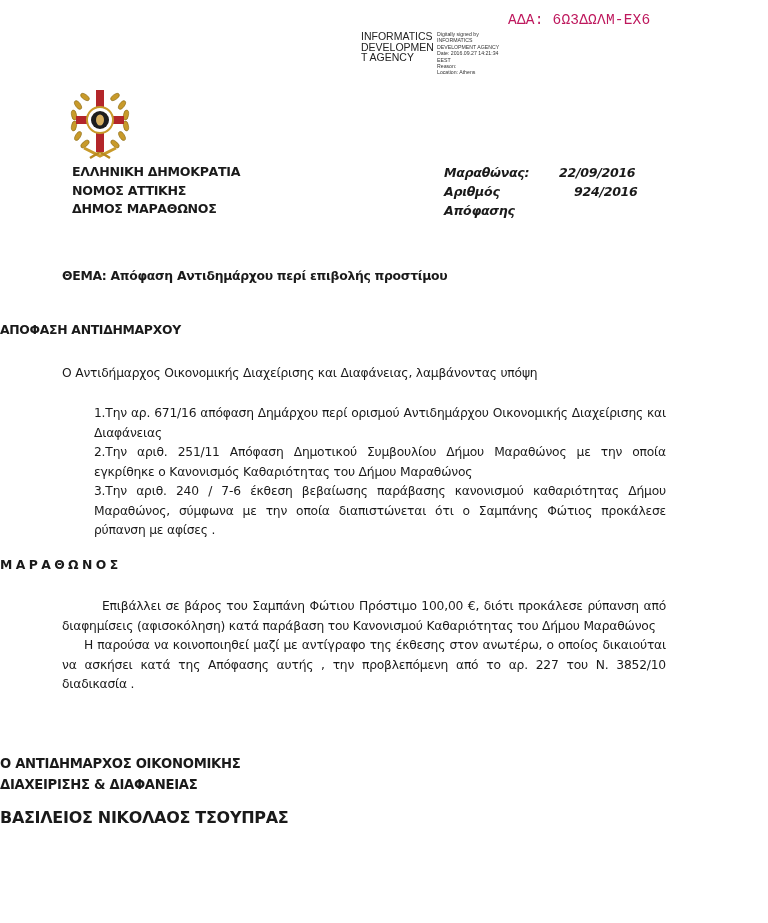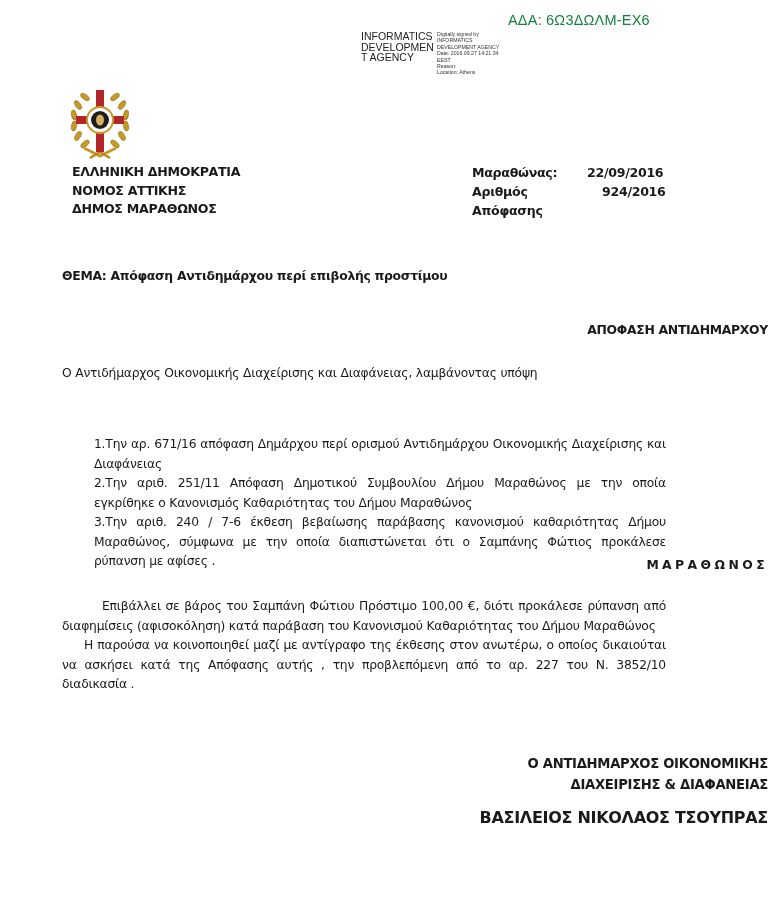--- a/index.html
+++ b/index.html
@@ -3,55 +3,55 @@
   <meta charset="utf-8">
   <style>
     html, body { margin: 0; padding: 0; background: #ffffff; }
     body {
       width: 768px; height: 923px; position: relative; overflow: hidden;
       font-family: "DejaVu Sans", "Liberation Sans", sans-serif;
       color: #1a1a1a;
     }
     .abs { position: absolute; }
     .ada {
-      left: 508px; top: 12px; font-family: Liberation Sans, sans-serif;
-      font-size: 14.5px; color: #15803d; letter-spacing: 0.2px;
+      left: 508px; top: 12px; font-family: Liberation Mono, monospace;
+      font-size: 14.5px; color: #be185d; letter-spacing: 0.2px;
     }
     .sig-org {
       left: 361px; top: 31px; font-family: "Liberation Sans", sans-serif;
       font-size: 10.5px; line-height: 10.5px; color: #222;
     }
     .sig-details {
       left: 437px; top: 31px; font-family: "Liberation Sans", sans-serif;
       font-size: 5.2px; line-height: 6.4px; color: #333;
     }
     .logo { left: 64px; top: 86px; width: 72px; height: 76px; }
     .header-left {
       left: 72px; top: 163px; font-size: 12.6px; font-weight: bold; line-height: 18.5px;
       font-family: "DejaVu Sans", sans-serif; letter-spacing: -0.3px;
     }
     .header-right {
-      left: 472px; top: 163px; font-size: 12.6px; font-weight: bold; line-height: 19px;
-      font-family: "DejaVu Sans", sans-serif; letter-spacing: -0.3px;
+      left: 444px; top: 163px; font-size: 12.6px; font-weight: bold; line-height: 19px;
+      font-family: "DejaVu Sans", sans-serif; letter-spacing: -0.3px; font-style: italic;
     }
     .header-right .row { display: flex; }
     .header-right .lbl1 { width: 115px; }
     .header-right .lbl2 { width: 130px; }
     .subject {
       left: 62px; top: 268px; font-size: 12.4px; font-weight: bold; letter-spacing: -0.3px;
     }
     .title-center {
-      left: 0; width: 768px; text-align: right; font-weight: bold; font-size: 12.4px;
+      left: 0; width: 768px; text-align: left; font-weight: bold; font-size: 12.4px;
       letter-spacing: -0.3px;
     }
     .para {
       font-size: 12.3px; line-height: 19.5px; letter-spacing: -0.2px; text-align: justify;
     }
     .intro { left: 62px; top: 364px; width: 600px; }
-    .list { left: 94px; top: 404px; width: 572px; margin-top: 31px; }
+    .list { left: 94px; top: 404px; width: 572px; }
     .list .item { text-align: justify; text-align-last: left; }
     .decides { top: 557px; letter-spacing: 3.4px; }
     .body-text { left: 62px; top: 597px; width: 604px; }
     .body-text p { margin: 0; text-indent: 40px; text-align: justify; }
     .body-text p.second { text-indent: 22px; }
     .sign-title { top: 753px; font-size: 13.2px; line-height: 21px; }
     .sign-name { top: 808px; font-size: 16px; }
   </style>
 </head>
 <body>

